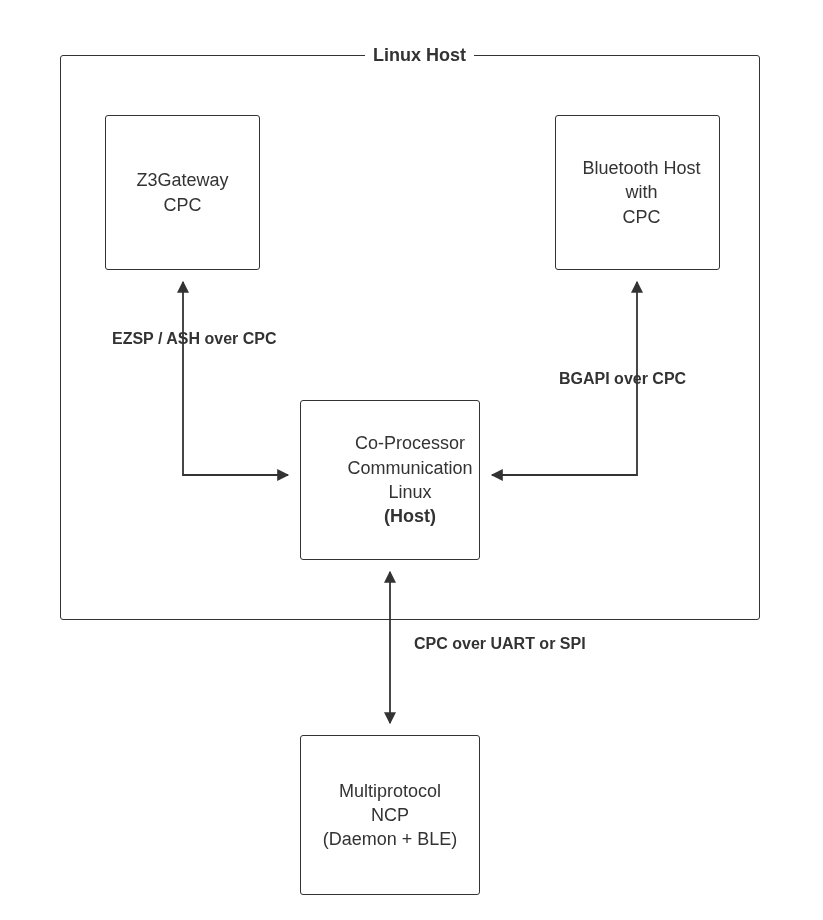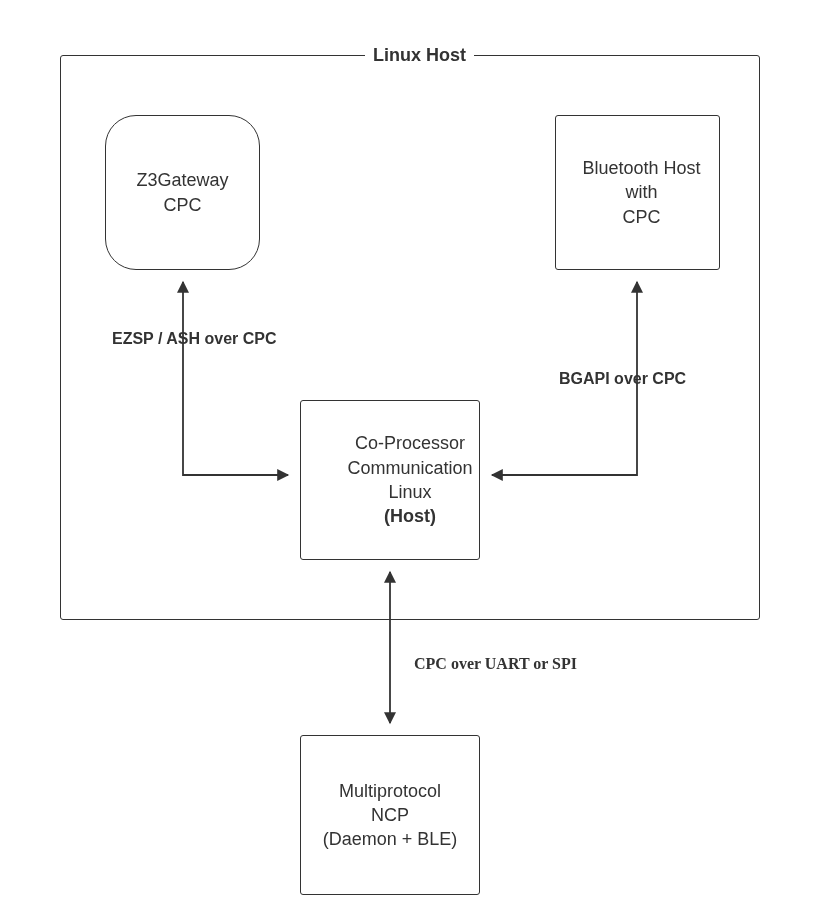--- a/index.html
+++ b/index.html
@@ -65,21 +65,21 @@
   }
 </style>
 </head>
 <body>
 
 <div class="canvas">
 
   <div class="host-container" style="left:60px; top:55px; width:700px; height:565px;"></div>
   <div class="host-label" style="left:365px; top:45px;">Linux Host</div>
 
-  <div class="box" style="left:105px; top:115px; width:155px; height:155px;border-radius:31px;">
+  <div class="box" style="left:105px; top:115px; width:155px; height:155px;">
     <div class="box-text">
       <span>Z3Gateway</span><br>
       <span>CPC</span>
     </div>
   </div>
 
   <div class="box" style="left:555px; top:115px; width:165px; height:155px;padding-left:14px;">
     <div class="box-text">
       <span>Bluetooth Host</span><br>
       <span>with</span><br>
@@ -101,21 +101,21 @@
       <span>Multiprotocol</span><br>
       <span>NCP</span><br>
       <span>(Daemon + BLE)</span>
     </div>
   </div>
 
   <div class="edge-label" style="left:108px; top:330px;">EZSP / ASH over CPC</div>
 
   <div class="edge-label" style="left:555px; top:370px;">BGAPI over CPC</div>
 
-  <div class="edge-label" style="left:410px; top:655px;font-family:Liberation Serif, serif;">CPC over UART or SPI</div>
+  <div class="edge-label" style="left:410px; top:635px;">CPC over UART or SPI</div>
 
   <svg class="connectors">
     <defs>
       <marker id="arrow" viewBox="0 0 12 12" refX="10" refY="6" markerWidth="8" markerHeight="8" orient="auto-start-reverse">
         <path d="M 1 1 L 11 6 L 1 11 z" fill="#333"></path>
       </marker>
     </defs>
 
     <path class="conn" d="M 183 282 L 183 475 L 288 475" marker-start="url(#arrow)" marker-end="url(#arrow)"></path>
 

